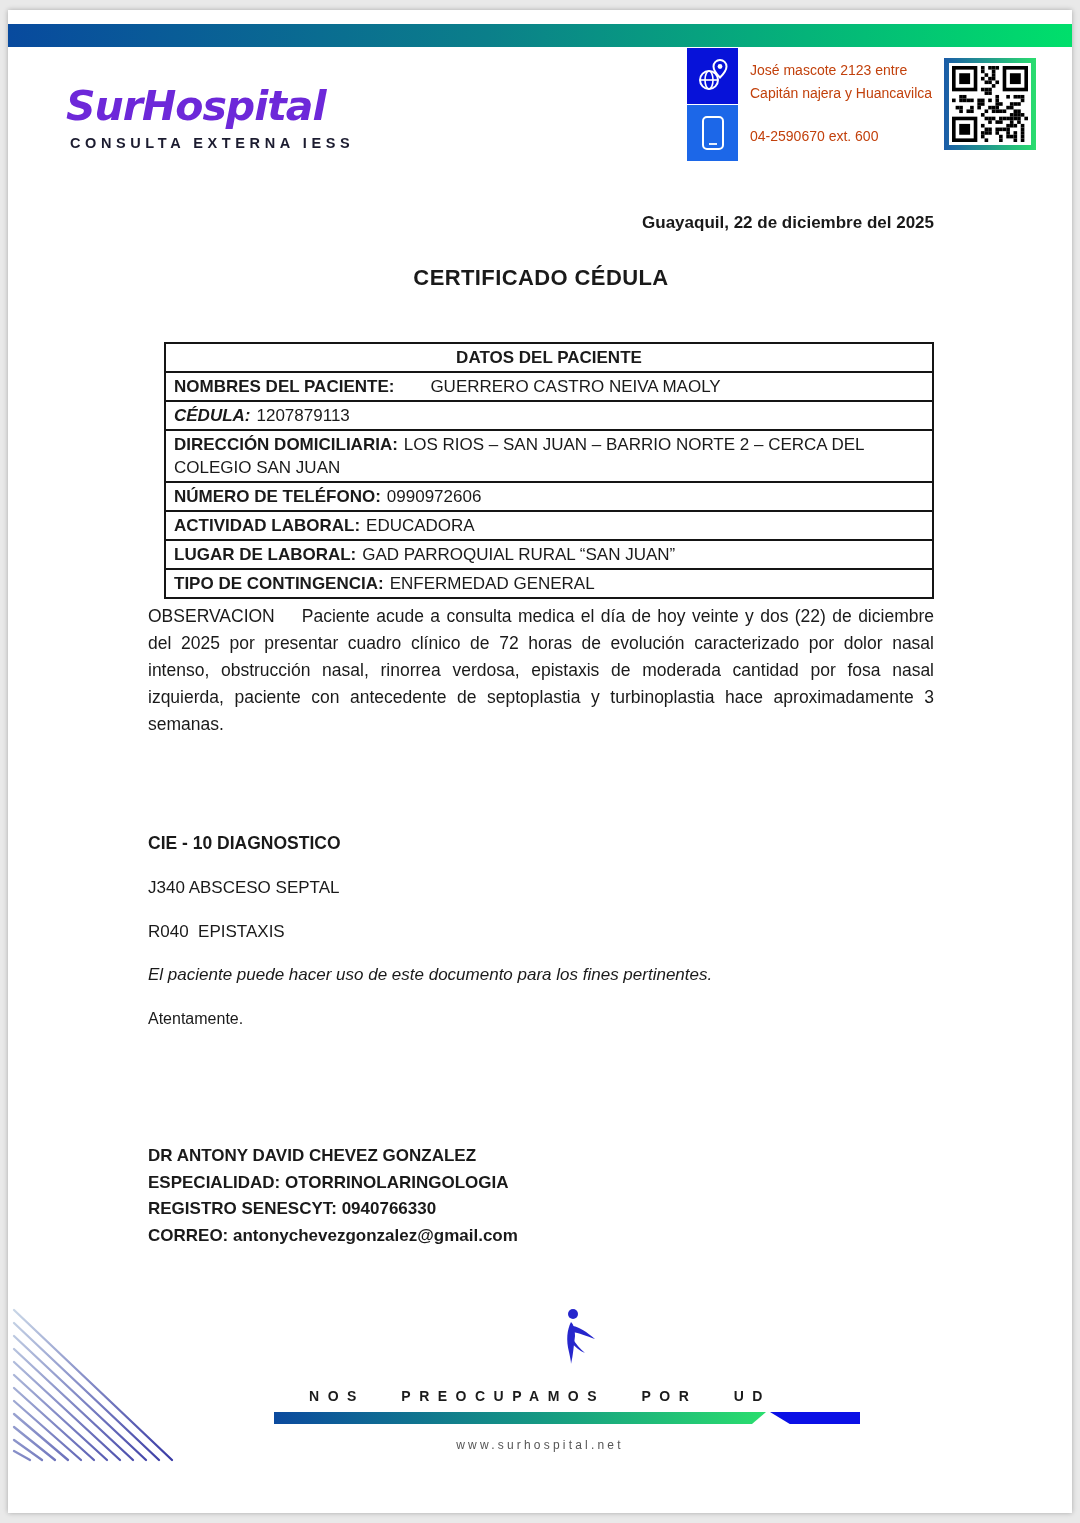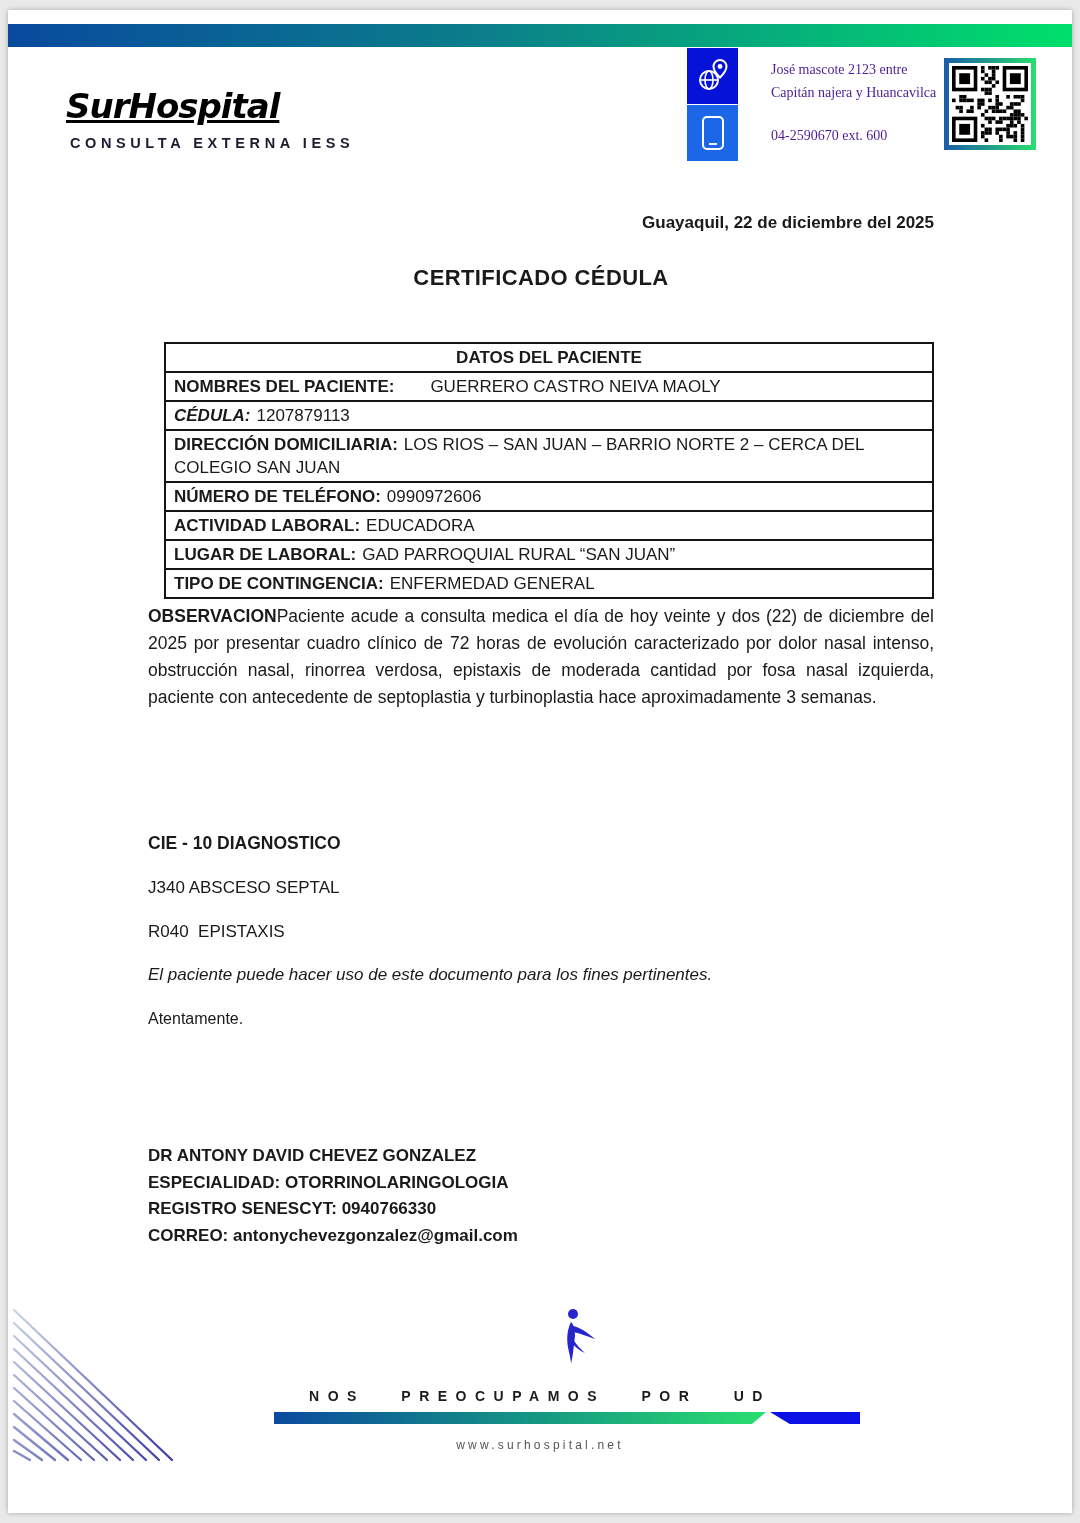--- a/index.html
+++ b/index.html
@@ -4,28 +4,28 @@
 <style>
   * { margin:0; padding:0; box-sizing:border-box; }
   html,body { width:1080px; height:1523px; background:#e9e9e9; font-family:"Liberation Sans", sans-serif; overflow:hidden; }
   .page { position:absolute; left:8px; top:10px; width:1064px; height:1503px; background:#ffffff; box-shadow:0 0 5px rgba(0,0,0,.28); }
 
   .topbar { position:absolute; left:0; right:0; top:14px; height:23px;
             background:linear-gradient(90deg,#084a9e 0%, #0b7f8a 45%, #00df6b 100%); }
 
   .logo-block { position:absolute; left:58px; top:72px; }
   .logo-text { font-family:"DejaVu Sans", sans-serif; font-style:italic; font-weight:800;
-               font-size:34px; letter-spacing:-1px; color:#000000; line-height:48px;text-decoration:underline; }
+               font-size:41px; letter-spacing:-1px; color:#6d28d9; line-height:48px; }
   .logo-tagline { margin-top:5px; font-size:14.5px; font-weight:bold; letter-spacing:4.6px; color:#1c1c30; padding-left:4px; }
 
   .tile { position:absolute; left:679px; width:51px; height:56px; display:flex; align-items:center; justify-content:center; }
   .tile-loc { top:38px; background:#0712d9; }
   .tile-phone { top:95px; background:#1c67e8; }
 
-  .addr { position:absolute; left:763px; font-size:14px; color:#4c1d95;font-family:Liberation Serif, serif; }
+  .addr { position:absolute; left:742px; font-size:14px; color:#c2410c; }
   .addr1 { top:52px; } .addr2 { top:75px; } .phone-line { top:118px; }
 
   .qr-wrap { position:absolute; left:936px; top:48px; width:92px; height:92px; padding:5px;
              background:linear-gradient(90deg,#1b5ca8,#2ade6e); }
   .qr-inner { width:100%; height:100%; background:#fff; padding:3px; }
   .qr-inner svg { width:100%; height:100%; display:block; }
 
   .content { position:absolute; left:140px; width:786px; color:#1a1a1a; }
   .date-line { top:203px; text-align:right; font-weight:bold; font-size:17px; }
   .doc-title { top:255px; text-align:center; font-weight:bold; font-size:22px; letter-spacing:.4px; }
@@ -34,21 +34,21 @@
   table { border-collapse:collapse; width:100%; }
   td { border:2px solid #151515; font-size:17px; line-height:23px; padding:2px 8px; }
   .thead td { text-align:center; font-weight:bold; }
   .lbl { font-weight:bold; }
   .lbl.italic { font-style:italic; }
   .val { margin-left:6px; }
   .val.gap-wide { margin-left:36px; }
 
   .para { font-size:17.5px; line-height:27px; text-align:justify; }
   .obs-para { top:593px; }
-  .obs-label { font-weight:bold; margin-right:0; }
+  .obs-label { font-weight:normal; margin-right:27px; }
   .rest-para { top:750px; }
   .cie-heading { top:823px; font-weight:bold; font-size:17.5px; }
   .diag { white-space:pre-wrap; font-size:17px; }
   .diag1 { top:868px; } .diag2 { top:912px; }
   .usage-note { top:955px; font-style:italic; font-size:17px; }
   .salutation { top:1000px; font-size:16px; }
 
   .doctor-block { top:1133px; font-weight:bold; font-size:17px; line-height:26.5px; }
 
   .figure-icon { position:absolute; left:541px; top:1298px; }

